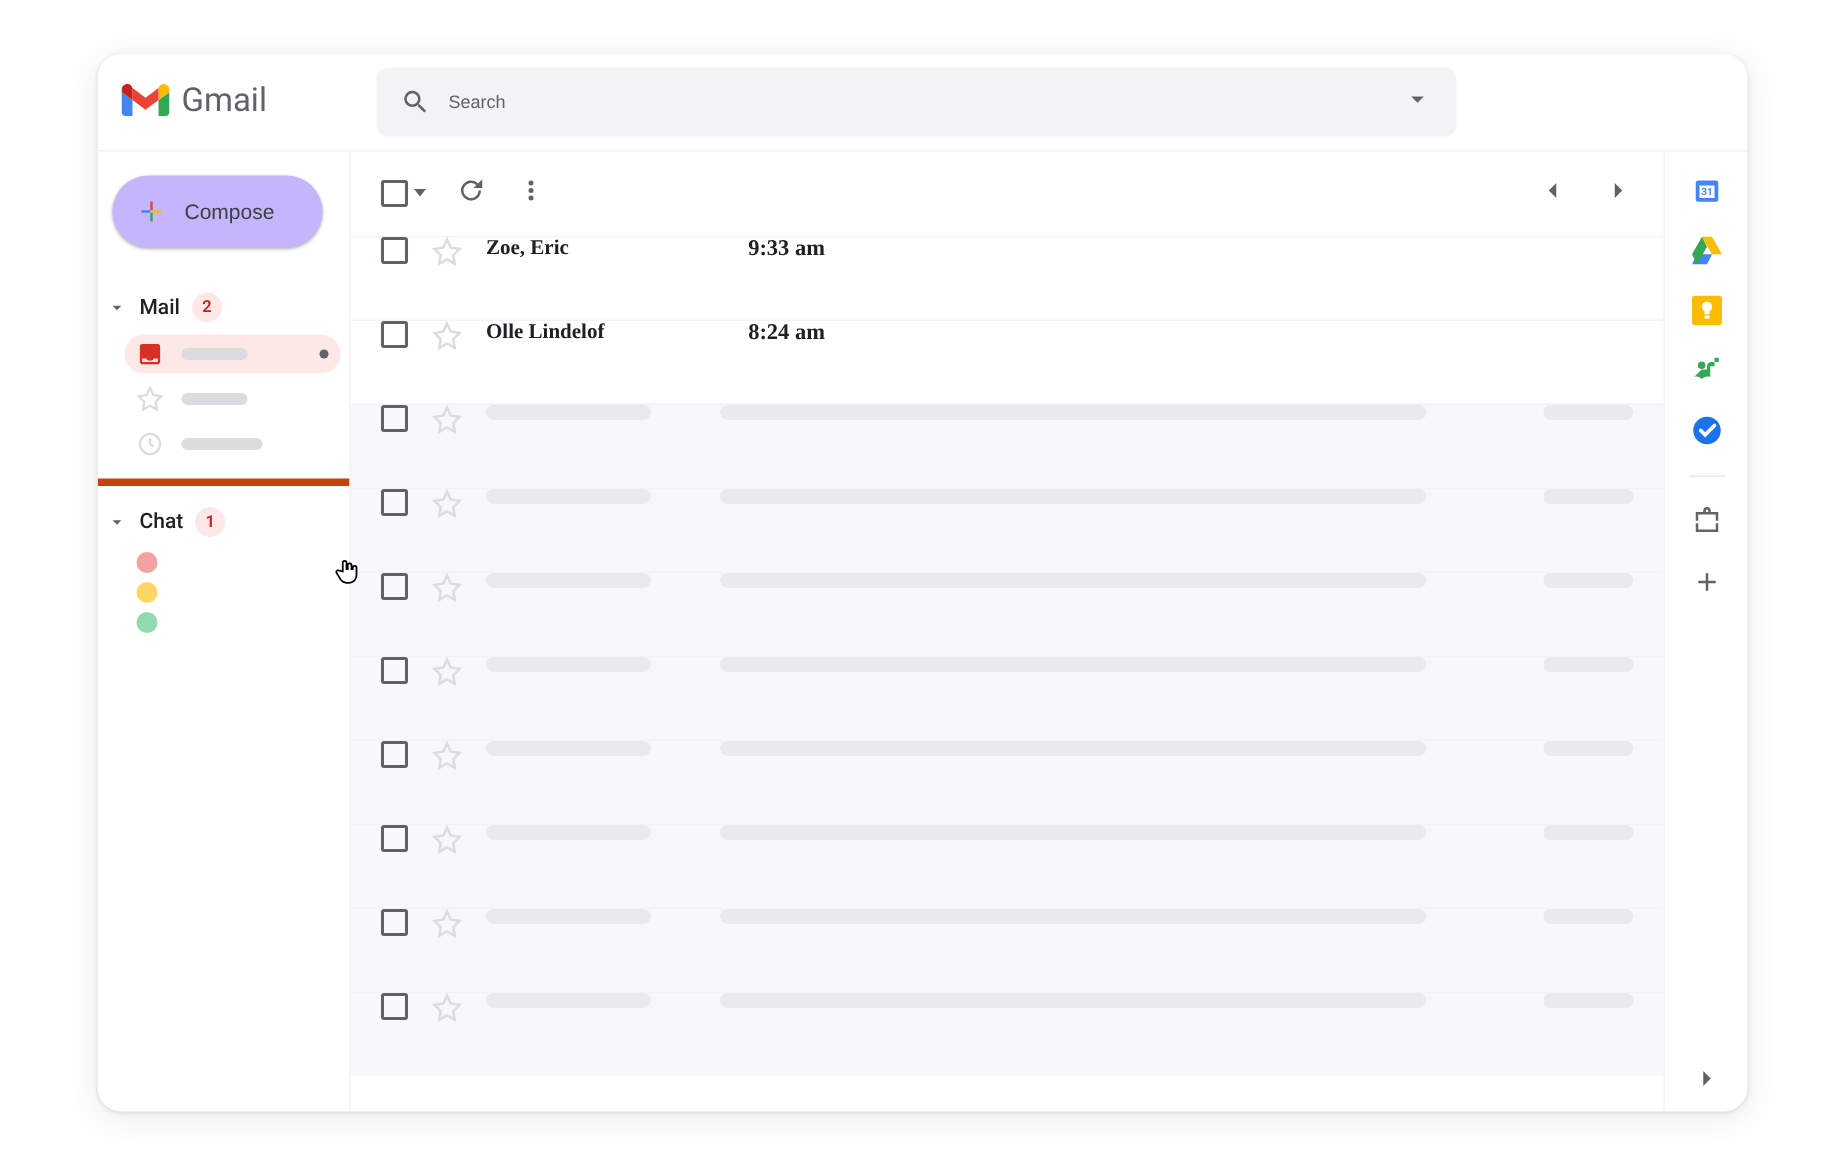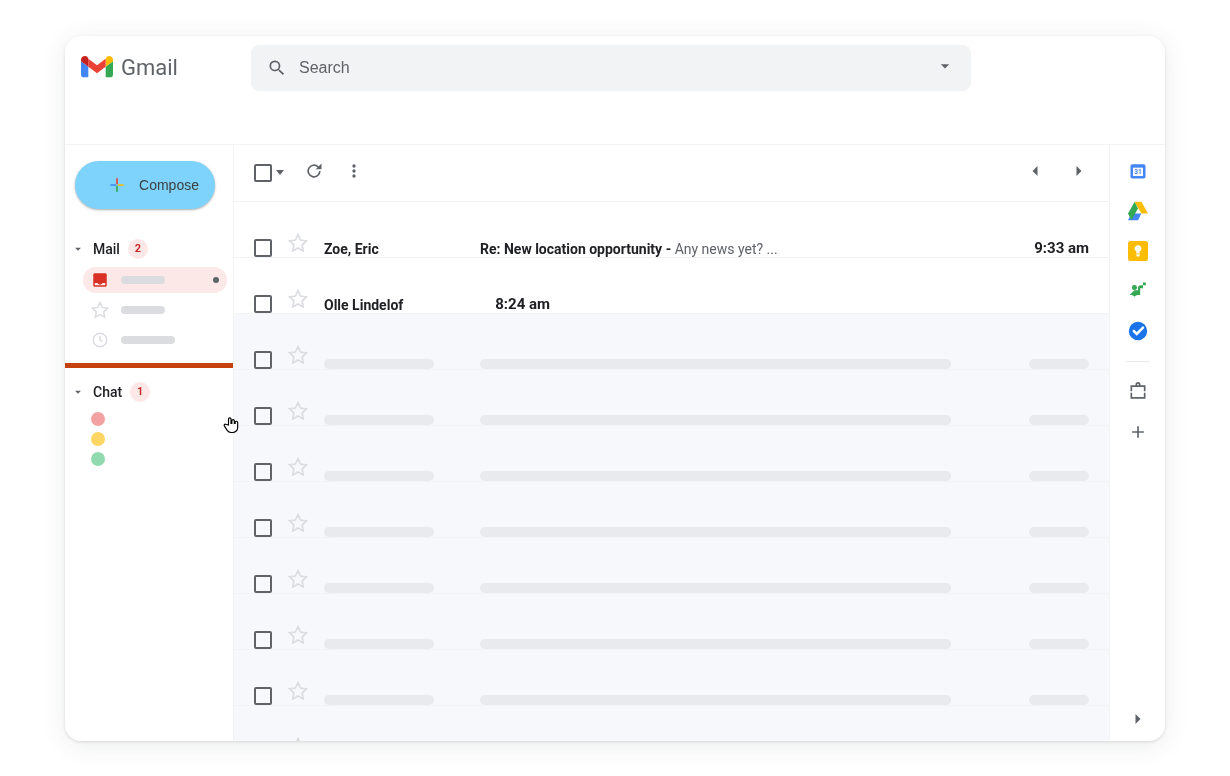--- a/index.html
+++ b/index.html
@@ -1,35 +1,35 @@
 <!DOCTYPE html>
 <html><head>
   <meta charset="utf-8">
   <style>
     * { box-sizing: border-box; margin: 0; padding: 0; }
     body { font-family: 'Google Sans', Roboto, Arial, sans-serif; background: #fff; color: #202124; display: flex; justify-content: center; align-items: center; height: 776px; width: 1230px; }
-    .app { width: 1100px; height: 705px; border-radius: 16px; box-shadow: 0 1px 3px rgba(60,64,67,.15), 0 4px 24px rgba(60,64,67,.1); overflow: hidden; display: flex; flex-direction: column; background: #fff; gap: 44px; }
+    .app { width: 1100px; height: 705px; border-radius: 16px; box-shadow: 0 1px 3px rgba(60,64,67,.15), 0 4px 24px rgba(60,64,67,.1); overflow: hidden; display: flex; flex-direction: column; background: #fff; }
     
     .header { height: 64px; display: flex; align-items: center; padding: 0 16px; gap: 20px; }
     .logo-block { display: flex; align-items: center; gap: 8px; min-width: 150px; }
     .gmail-m { width: 32px; height: 24px; }
     .gmail-text { font-size: 22px; color: #5f6368; font-weight: 400; }
     .search-bar { flex: 1; max-width: 720px; height: 46px; background: #f1f3f4; border-radius: 8px; display: flex; align-items: center; padding: 0 16px; gap: 12px; }
-    .search-input { border: none; background: transparent; font-size: 16px; color: #5f6368; flex: 1; outline: none; }
+    .search-input { border: none; background: transparent; font-size: 12px; color: #5f6368; flex: 1; outline: none; }
     .search-input::placeholder { color: #5f6368; }
     .search-dd { color: #5f6368; }
     .right-head { margin-left: auto; display: flex; align-items: center; gap: 12px; padding: 4px 8px; border: 1px solid #dadce0; border-radius: 8px; }
     .brand { font-weight: 900; font-size: 16px; font-style: italic; letter-spacing: -0.5px; }
     .avatar { width: 32px; height: 32px; border-radius: 50%; background: linear-gradient(135deg, #d4a574, #a67c52); position: relative; overflow: hidden; }
     .avatar::after { content: ''; position: absolute; inset: 3px; border-radius: 50%; background: radial-gradient(circle at 50% 35%, #e8c5a0 25%, #6b4423 28%, #6b4423 60%, #8b6f47 62%); }
     
     .body { flex: 1; display: flex; border-top: 1px solid #f1f3f4; overflow: hidden; }
     
     .sidebar { width: 168px; display: flex; flex-direction: column; padding-top: 12px; }
-    .compose-btn { margin: 4px 0 16px 10px; width: 140px; height: 48px; border-radius: 24px; box-shadow: 0 1px 2px rgba(60,64,67,.3), 0 1px 3px rgba(60,64,67,.15); background: #7dd3fc; border: none; display: flex; align-items: center; gap: 12px; padding-left: 16px; font-size: 14px; color: #3c4043; cursor: pointer; justify-content: center; }
+    .compose-btn { margin: 4px 0 16px 10px; width: 140px; height: 48px; border-radius: 24px; box-shadow: 0 1px 2px rgba(60,64,67,.3), 0 1px 3px rgba(60,64,67,.15); background: #c4b5fd; border: none; display: flex; align-items: center; gap: 12px; padding-left: 16px; font-size: 14px; color: #3c4043; cursor: pointer; }
     .plus-icon { width: 20px; height: 20px; }
     
     .nav-section { border-top: 5px solid #c2410c; padding: 10px 0 6px; }
     .nav-section:first-of-type { border-top: none; }
     .nav-header { display: flex; align-items: center; gap: 8px; padding: 4px 10px 4px 6px; font-size: 14px; color: #202124; font-weight: 500; }
     .nav-header .caret { width: 14px; color: #5f6368; }
     .badge { display: inline-flex; align-items: center; justify-content: center; min-width: 20px; height: 20px; border-radius: 10px; background: #fce8e6; color: #c5221f; font-size: 11px; font-weight: 600; padding: 0 6px; }
     
     .nav-item { display: flex; align-items: center; gap: 12px; margin: 4px 6px 4px 18px; padding: 4px 8px; border-radius: 14px; height: 26px; }
     .nav-item.active { background: #fce8e6; }
@@ -51,21 +51,21 @@
     
     .main { flex: 1; display: flex; flex-direction: column; border-left: 1px solid #f1f3f4; }
     .toolbar { height: 56px; display: flex; align-items: center; padding: 0 20px; gap: 20px; }
     .tb-check { display: flex; align-items: center; gap: 4px; }
     .checkbox { width: 18px; height: 18px; border: 2px solid #5f6368; border-radius: 2px; }
     .caret-sm { width: 0; height: 0; border-left: 4px solid transparent; border-right: 4px solid transparent; border-top: 5px solid #5f6368; }
     .tb-icon { color: #5f6368; cursor: pointer; }
     .tb-nav { margin-left: auto; display: flex; gap: 24px; color: #5f6368; }
     
     .msg-list { flex: 1; overflow-y: auto; }
-    .msg-row { display: flex; align-items: flex-end; height: 56px; padding: 0 20px; gap: 16px; border-top: 1px solid #f1f3f4; }
+    .msg-row { display: flex; align-items: flex-start; height: 56px; padding: 0 20px; gap: 16px; border-top: 1px solid #f1f3f4; font-family: Liberation Serif, serif; }
     .msg-row.read { background: #f6f8fc; }
     .msg-row .star { color: #dadce0; cursor: pointer; }
     .msg-sender { width: 140px; font-weight: 700; font-size: 14px; white-space: nowrap; overflow: hidden; text-overflow: ellipsis; }
     .msg-content { flex: 1; font-size: 14px; white-space: nowrap; overflow: hidden; text-overflow: ellipsis; }
     .msg-content .subj { font-weight: 700; }
     .msg-content .snip { color: #5f6368; }
     .msg-time { font-size: 15px; font-weight: 700; width: 70px; text-align: right; }
     .ph-bar { height: 10px; background: #e8eaed; border-radius: 5px; }
     .msg-row.read .msg-sender .ph-bar { width: 110px; }
     .msg-row.read .msg-content .ph-bar { width: 90%; }
@@ -217,21 +217,20 @@
       </div>
       <div class="msg-list" id="msg-list">
           <div class="msg-row">
     <span>
               <div class="checkbox"></div>
             </span>
     <span class="star"><svg width="20" height="20" viewBox="0 0 24 24" fill="none" stroke="#dadce0" stroke-width="2">
                 <path d="M12 2l3 6.5 7 1-5 5 1.2 7L12 18l-6.2 3.5L7 14.5 2 9.5l7-1z"></path>
               </svg></span>
     <div class="msg-sender">Zoe, Eric</div>
-    <div class="msg-content"><span class="subj">Re: New location opportunity - </span><span class="snip">Any news yet? ...</span></div>
     <div class="msg-time">9:33 am</div>
           </div>
           <div class="msg-row">
     <span>
               <div class="checkbox"></div>
             </span>
     <span class="star"><svg width="20" height="20" viewBox="0 0 24 24" fill="none" stroke="#dadce0" stroke-width="2">
                 <path d="M12 2l3 6.5 7 1-5 5 1.2 7L12 18l-6.2 3.5L7 14.5 2 9.5l7-1z"></path>
               </svg></span>
     <div class="msg-sender">Olle Lindelof</div>

